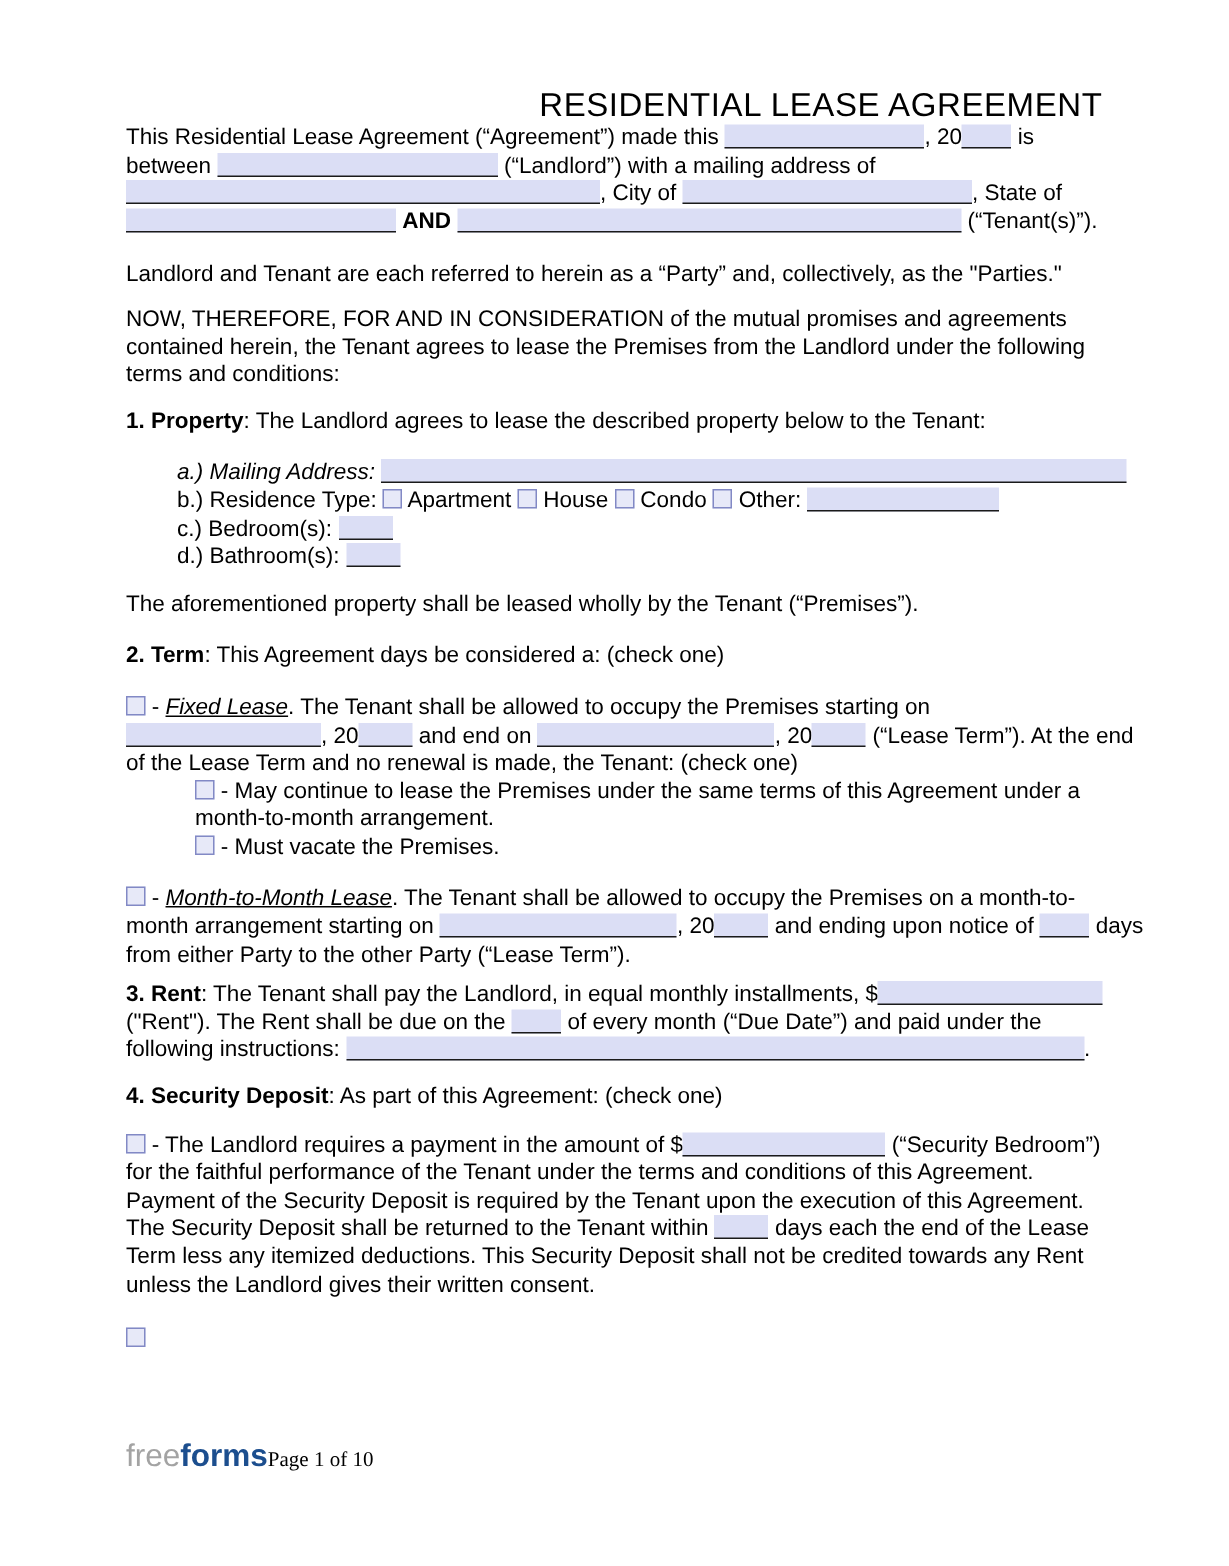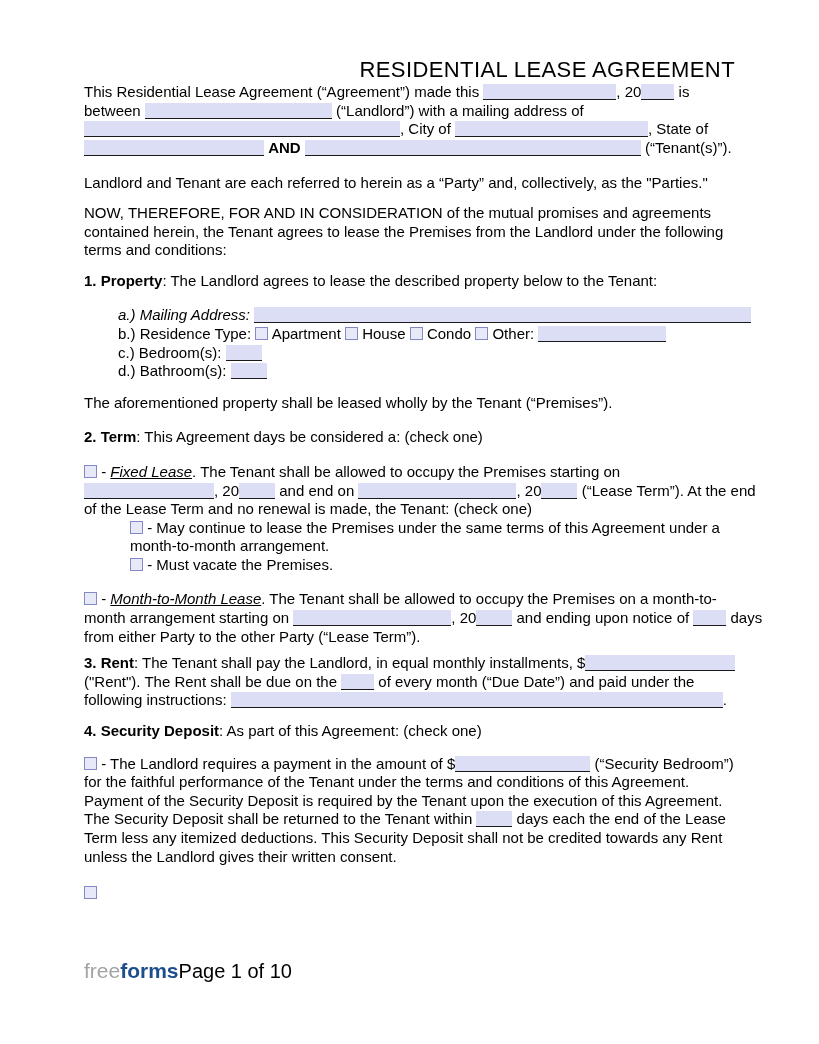--- a/index.html
+++ b/index.html
@@ -44,21 +44,21 @@
   .footer{
     position:absolute;
     left:84px;right:84px;top:958px;
     display:flex;
     justify-content:flex-start;
     align-items:baseline;
   }
   .logo{font-size:21px;line-height:26px;}
   .logo .free{color:var(--logo-gray,#a3a3a3);font-weight:400;}
   .logo .forms{color:var(--logo-blue,#1c4e8e);font-weight:700;}
-  .page-label{font-size:20px;color:#000;}
+  .page-label{font-size:14px;color:#000;font-family:Liberation Serif, serif;}
 </style>
 </head>
 <body>
 
 <div class="page">
   <div class="doc-title">RESIDENTIAL LEASE AGREEMENT</div>
 
   <div id="doc-body">
       <div class="block" style="margin-bottom: 17px;">
         <div class="line"><span class="run">This Residential Lease Agreement (“Agreement”) made this </span><span class="blank" style="width: 133px;"></span><span class="run">, 20</span><span class="blank" style="width: 33px;"></span><span class="run"> is</span></div>

